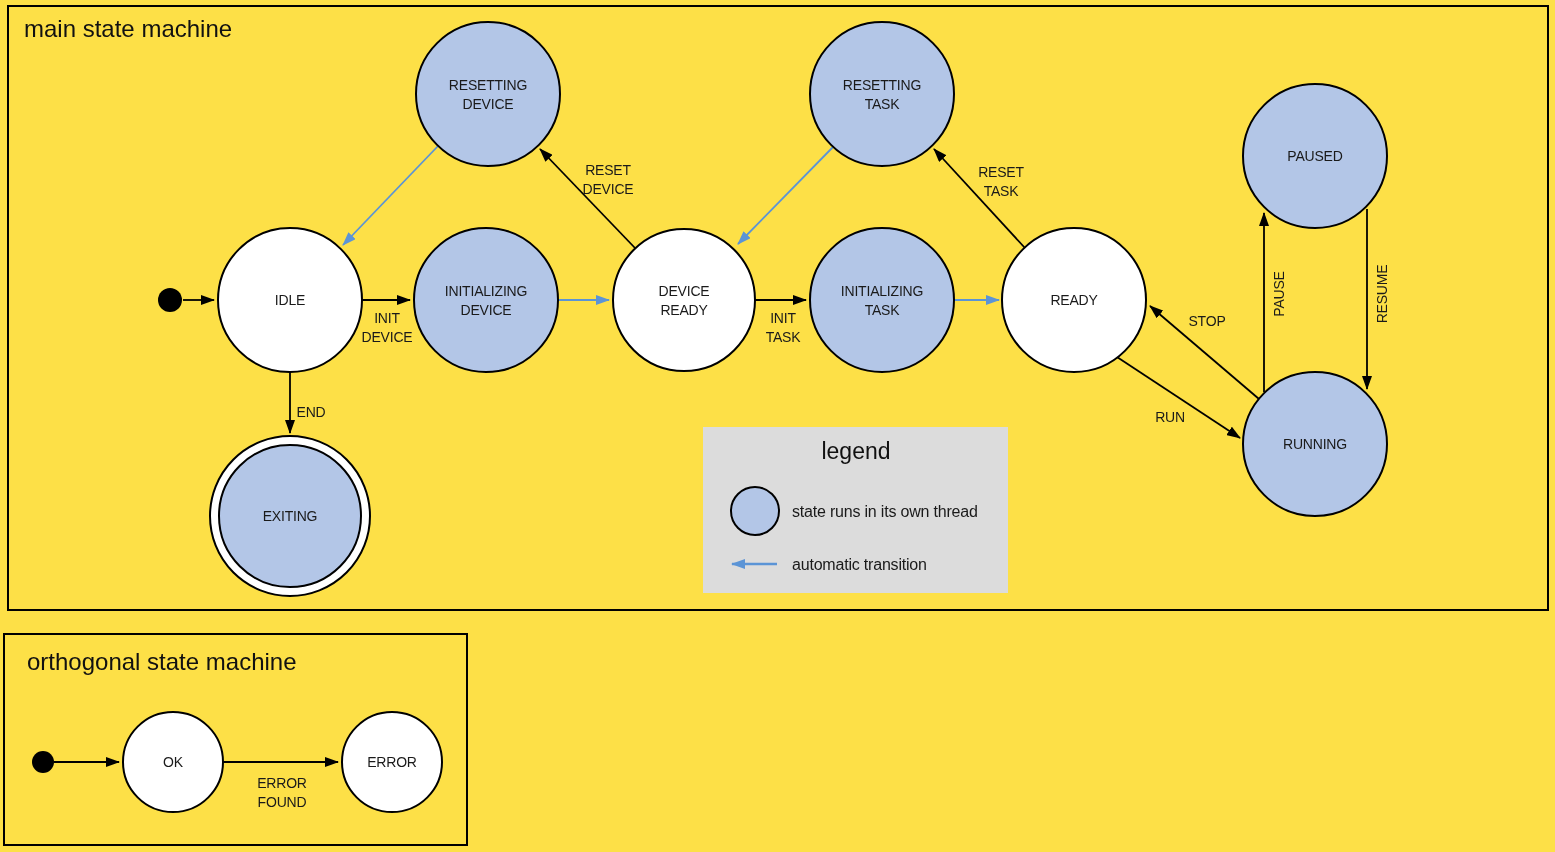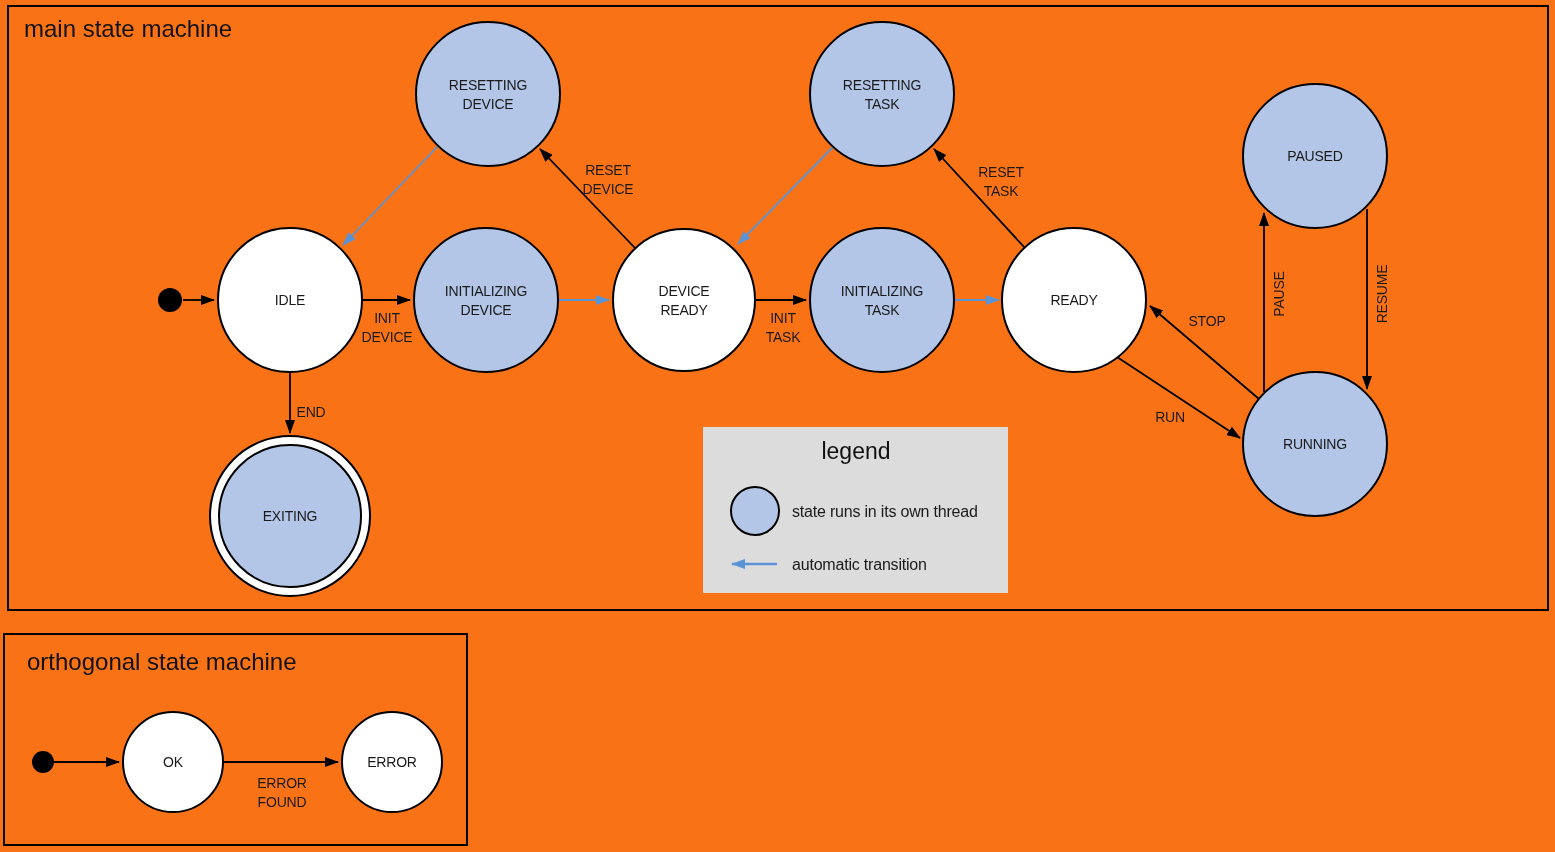--- a/index.html
+++ b/index.html
@@ -1,16 +1,16 @@
 <!DOCTYPE html>
 <html><head>
 <meta charset="utf-8">
 <style>
   html,body{margin:0;padding:0;background:#ffffff;}
-  .canvas{position:relative;width:1555px;height:852px;background:#f97316;overflow:hidden;}
+  .canvas{position:relative;width:1555px;height:852px;background:#fde047;overflow:hidden;}
   svg{display:block;width:1555px;height:852px;}
   text{font-family:"Liberation Sans", sans-serif;}
   .frame-title{font-size:24px;fill:#111111;}
   .lbl{font-size:14px;fill:#1a1a1a;dominant-baseline:central;letter-spacing:-0.2px;}
   .legend-title{font-size:23px;fill:#111111;text-anchor:middle;}
   .legend-item{font-size:16px;fill:#1a1a1a;dominant-baseline:central;letter-spacing:-0.2px;}
 </style>
 </head>
 <body>
 

